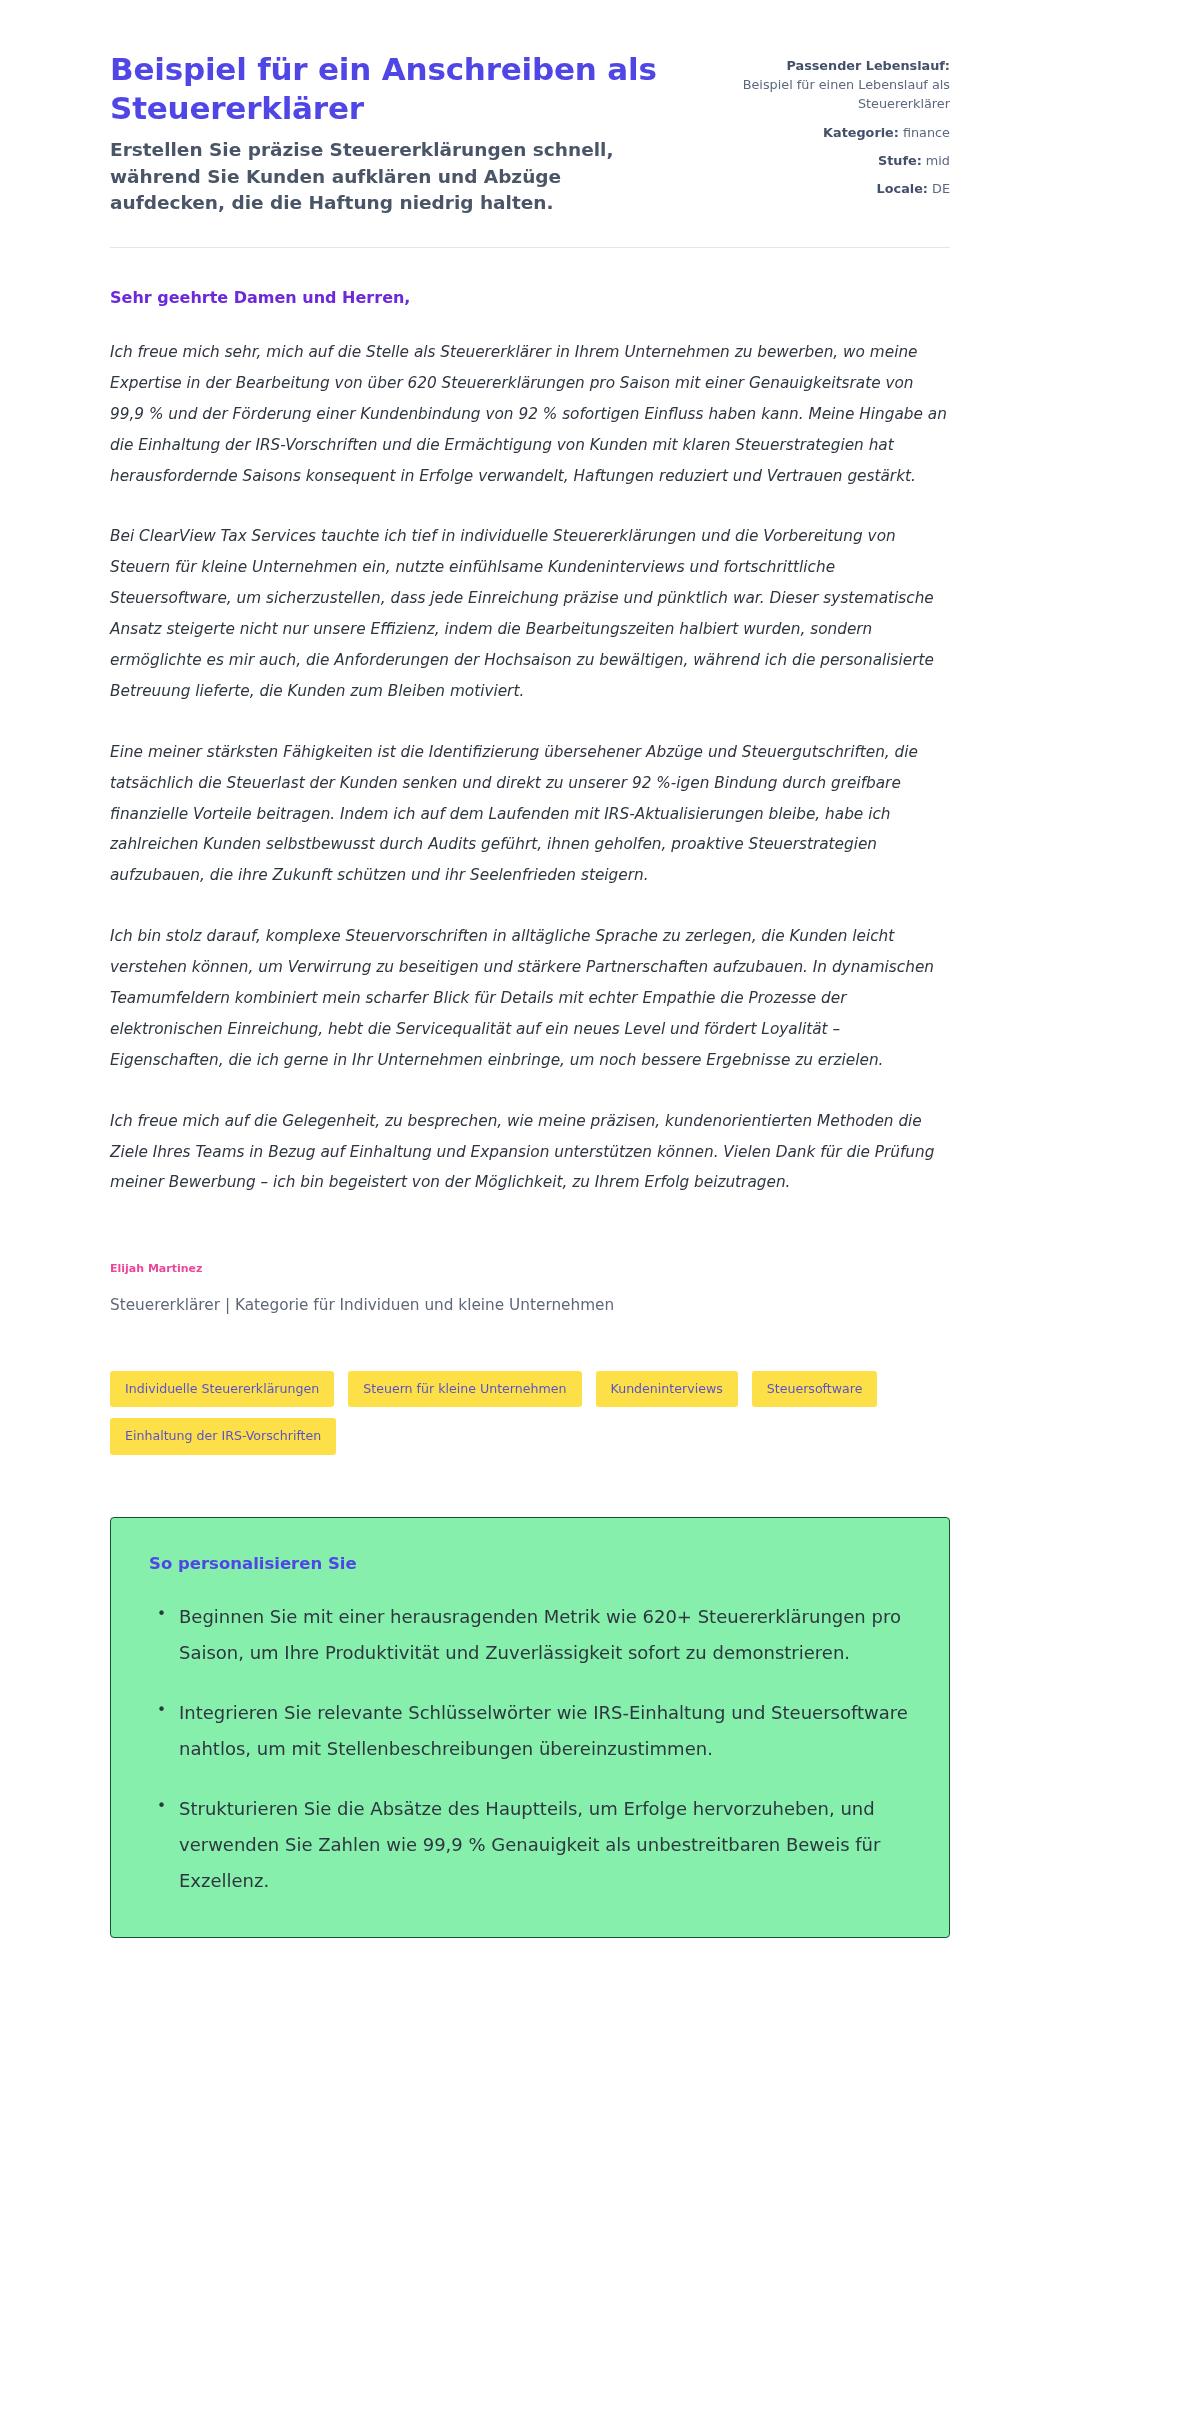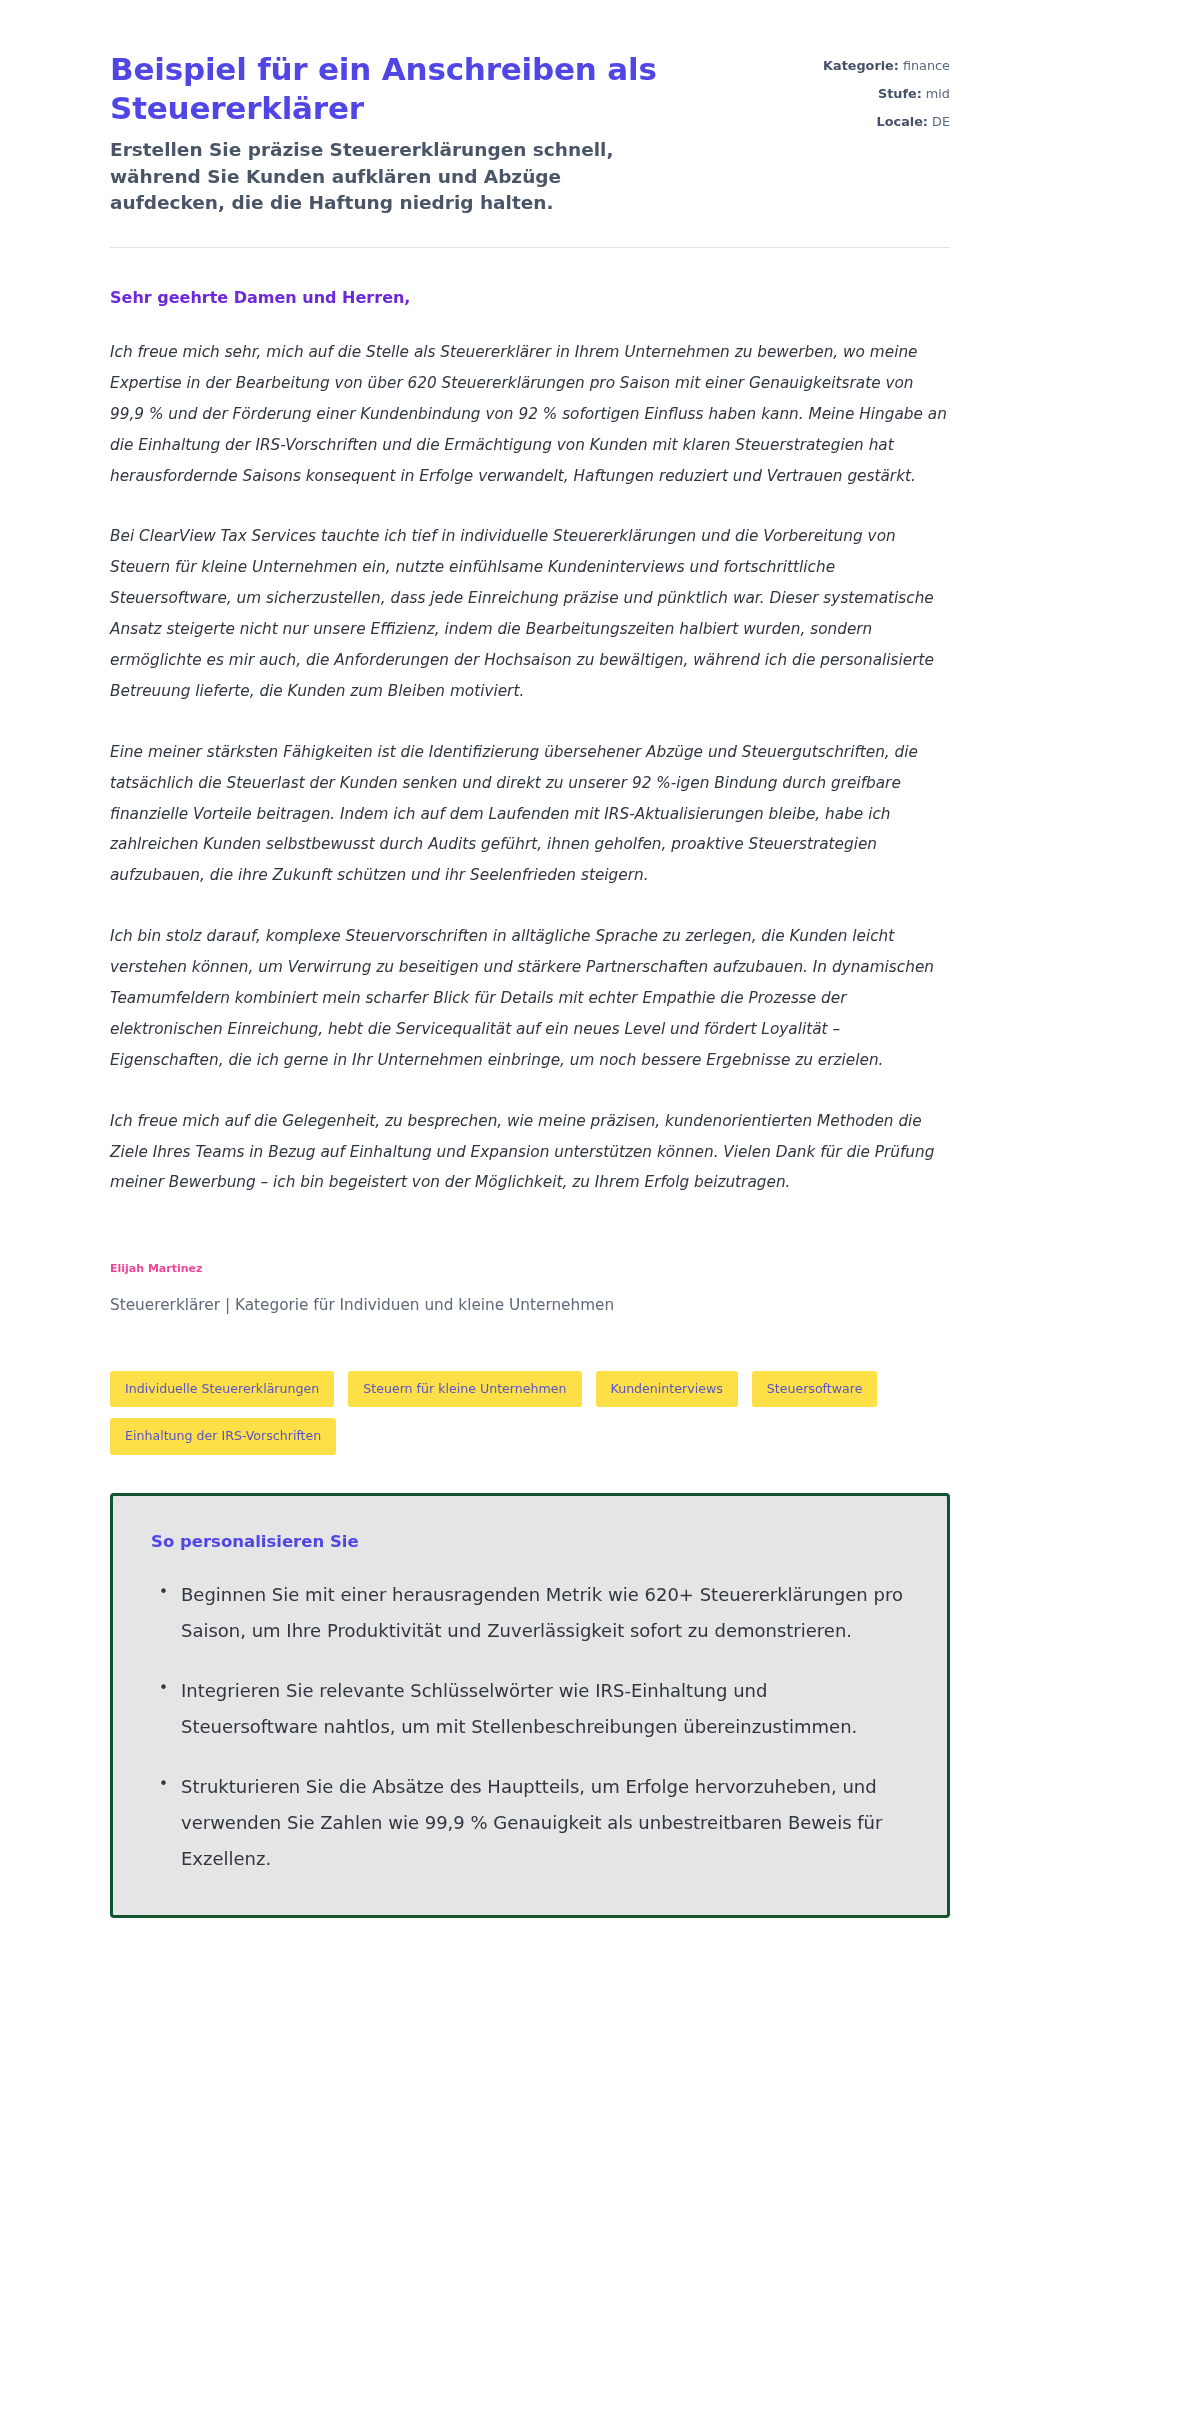--- a/index.html
+++ b/index.html
@@ -123,23 +123,23 @@
     color: #5b54c9;
     font-size: 12.6px;
     line-height: 1;
     padding: 12px 15px;
     border-radius: 3px;
     white-space: nowrap;
   }
 
   
   .callout {
-    margin-top: 38px;
-    background: #e5e5e5;
-    border: 3px solid #14532d;
+    margin-top: 62px;
+    background: #86efac;
+    border: 1px solid #14532d;
     border-radius: 4px;
     padding: 34px 38px 38px 38px;
   }
   .callout-title {
     margin: 0 0 22px 0;
     font-size: 16.5px;
     font-weight: 700;
     color: #4f46e5;
     line-height: 1.5;
   }
@@ -174,20 +174,24 @@
 
   <header class="doc-header">
 
     <div class="header-left">
       <h1 class="doc-title">Beispiel für ein Anschreiben als Steuererklärer</h1>
       <p class="doc-subtitle">Erstellen Sie präzise Steuererklärungen schnell, während Sie Kunden aufklären und Abzüge aufdecken, die die Haftung niedrig halten.</p>
     </div>
 
     <aside class="header-meta">
       <div class="meta-row">
+        <span class="meta-label">Passender Lebenslauf:</span>
+        <span class="meta-block-value">Beispiel für einen Lebenslauf als Steuererklärer</span>
+      </div>
+      <div class="meta-row">
         <span class="meta-label">Kategorie:</span>
         <span class="meta-value">finance</span>
       </div>
       <div class="meta-row">
         <span class="meta-label">Stufe:</span>
         <span class="meta-value">mid</span>
       </div>
       <div class="meta-row">
         <span class="meta-label">Locale:</span>
         <span class="meta-value">DE</span>

